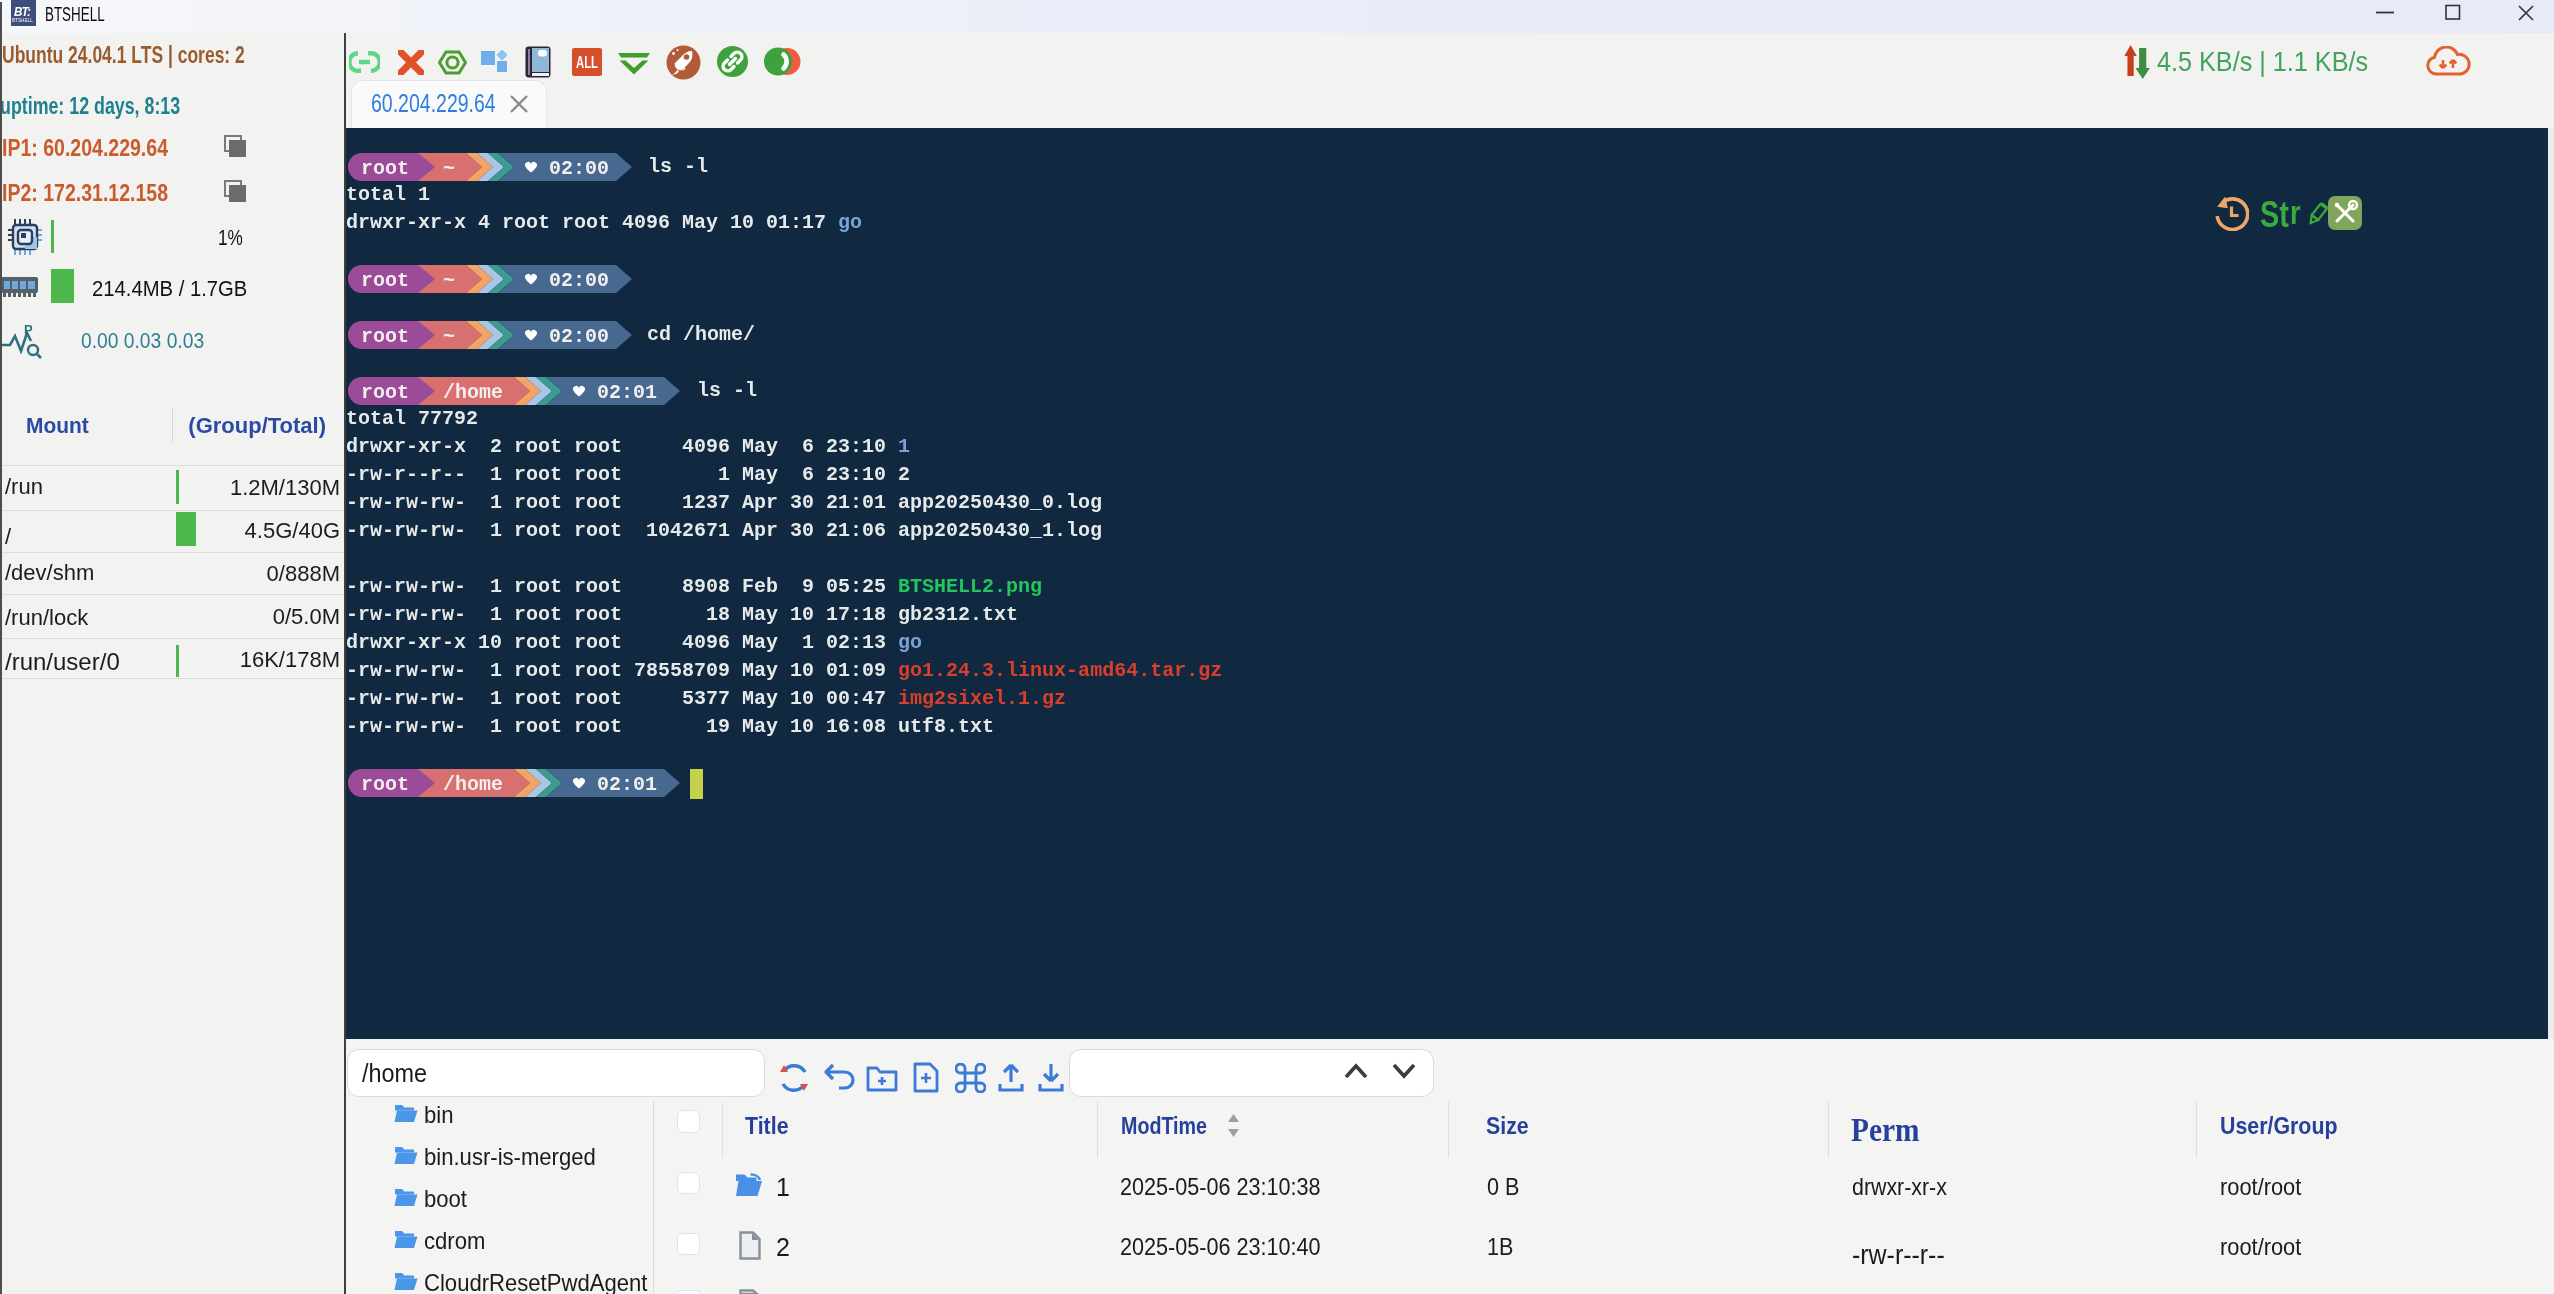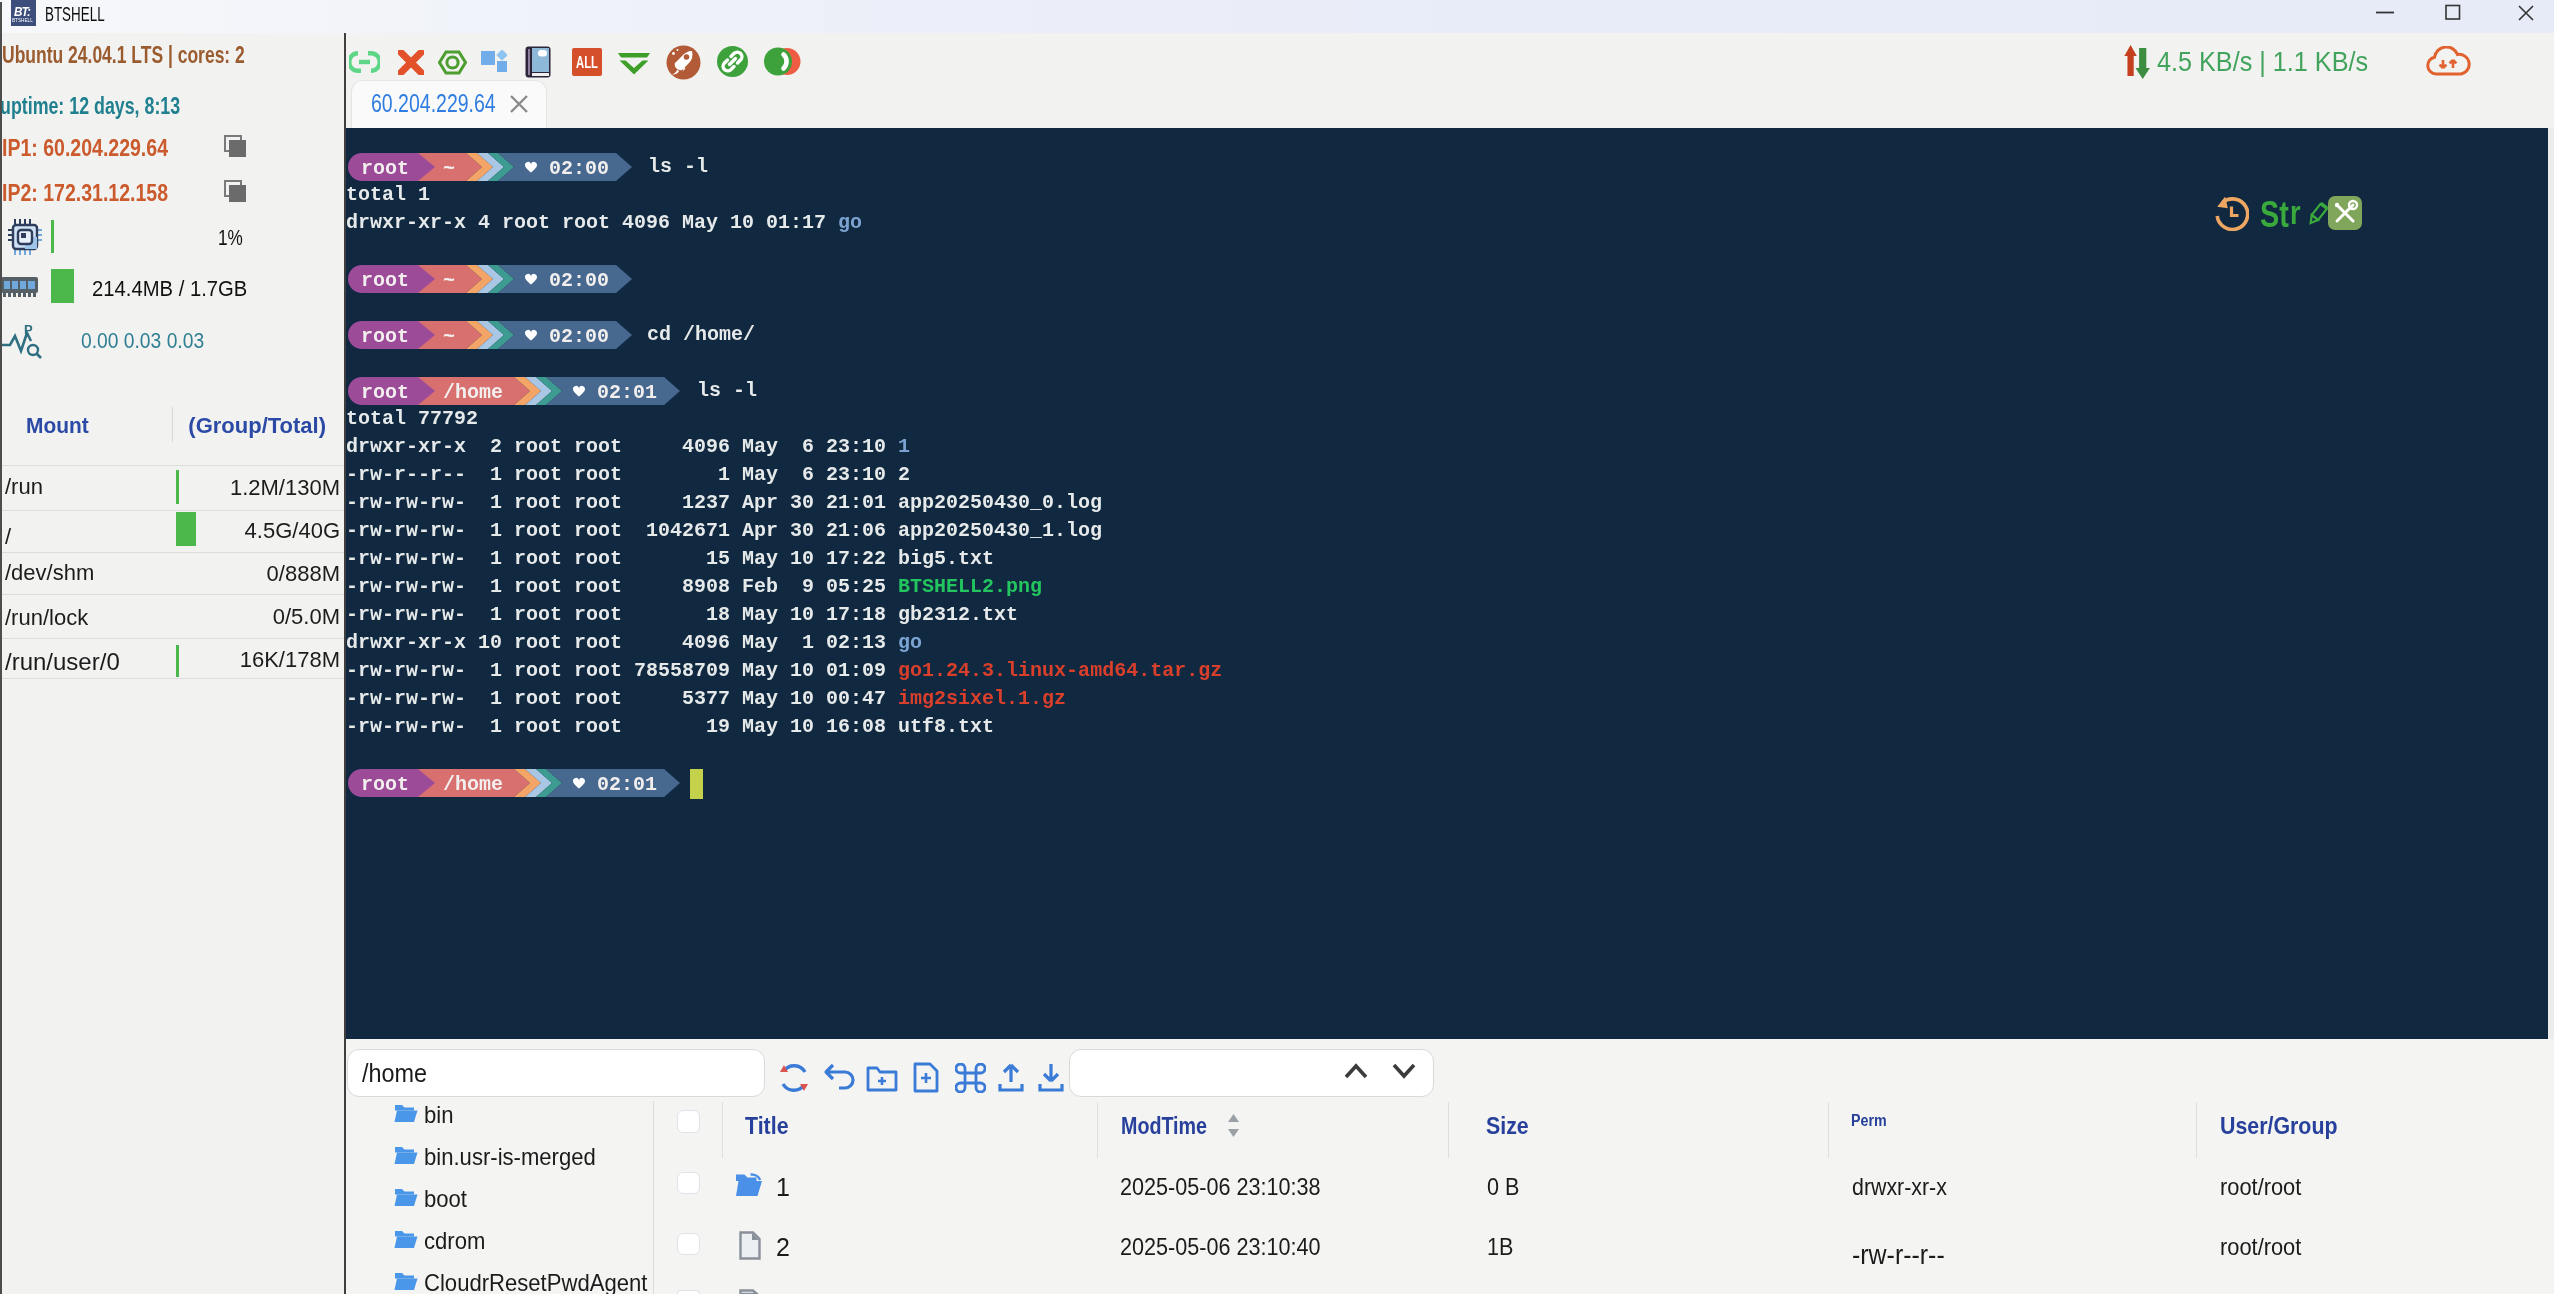--- a/index.html
+++ b/index.html
@@ -253,21 +253,20 @@
       <text x="95" y="21" class="ptxt">/home</text>
   <path transform="translate(225,9)" d="M6 10.5 C1.5 7.2 0 4.8 0 3.1 A3.1 3.1 0 0 1 6 1.9 A3.1 3.1 0 0 1 12 3.1 C12 4.8 10.5 7.2 6 10.5 Z" fill="#fff"></path>
   <text x="249" y="21" class="ptxt">02:01</text>
 </svg>
 <div class="tline" style="left:351px;top:249px">ls -l</div>
 <div class="tline" style="left:0;top:277px">total 77792</div>
 <div class="tline" style="left:0;top:305px">drwxr-xr-x  2 root root     4096 May  6 23:10 <span class="tblue">1</span></div>
 <div class="tline" style="left:0;top:333px">-rw-r--r--  1 root root        1 May  6 23:10 2</div>
 <div class="tline" style="left:0;top:361px">-rw-rw-rw-  1 root root     1237 Apr 30 21:01 app20250430_0.log</div>
 <div class="tline" style="left:0;top:389px">-rw-rw-rw-  1 root root  1042671 Apr 30 21:06 app20250430_1.log</div>
-<div class="tline" style="left:0;top:417px">-rw-rw-rw-  1 root root       15 May 10 17:22 big5.txt</div>
 <div class="tline" style="left:0;top:445px">-rw-rw-rw-  1 root root     8908 Feb  9 05:25 <span class="tpink">BTSHELL2.png</span></div>
 <div class="tline" style="left:0;top:473px">-rw-rw-rw-  1 root root       18 May 10 17:18 gb2312.txt</div>
 <div class="tline" style="left:0;top:501px">drwxr-xr-x 10 root root     4096 May  1 02:13 <span class="tblue">go</span></div>
 <div class="tline" style="left:0;top:529px">-rw-rw-rw-  1 root root 78558709 May 10 01:09 <span class="tred">go1.24.3.linux-amd64.tar.gz</span></div>
 <div class="tline" style="left:0;top:557px">-rw-rw-rw-  1 root root     5377 May 10 00:47 <span class="tred">img2sixel.1.gz</span></div>
 <div class="tline" style="left:0;top:585px">-rw-rw-rw-  1 root root       19 May 10 16:08 utf8.txt</div>
 <svg class="pill" style="left:2px;top:641px" width="338" height="28" viewBox="0 0 338 28">
   <path d="M70 0 H166 L182 14 L166 28 H70 Z" fill="#d97070"></path>
   <path d="M14 0 H70 L87 14 L70 28 H14 A14 14 0 0 1 14 0 Z" fill="#9c4b98"></path>
   <path d="M166 0 L177 0 L193 14 L177 28 L166 28 L182 14 Z" fill="#f4a467"></path>
@@ -383,21 +382,21 @@
 <div class="vline" style="left:1448px;top:1102px;height:56px;"></div>
 <div class="vline" style="left:1828px;top:1102px;height:56px;"></div>
 <div class="vline" style="left:2196px;top:1102px;height:56px;"></div>
 <div class="abs" style="left:745px;top:1112px;font-size:24px;font-weight:bold;color:#27409b;"><span class="cx" style="transform:scaleX(.89);">Title</span></div>
 <div class="abs" style="left:1121px;top:1112px;font-size:24px;font-weight:bold;color:#27409b;"><span class="cx" style="transform:scaleX(.82);">ModTime</span></div>
 <svg class="abs" style="left:1226px;top:1113px" width="15" height="25" viewBox="0 0 15 25">
   <path d="M7.5 1 L13 9 H2 Z" fill="#9aa0a6"></path>
   <path d="M7.5 24 L13 16 H2 Z" fill="#9aa0a6"></path>
 </svg>
 <div class="abs" style="left:1486px;top:1112px;font-size:24px;font-weight:bold;color:#27409b;"><span class="cx" style="transform:scaleX(.89);">Size</span></div>
-<div class="abs" style="left:1851px;top:1112px;font-size:16px;font-weight:bold;color:#27409b;"><span class="cx" style="transform:scaleX(.89);">Perm</span></div>
+<div class="abs" style="left:1851px;top:1112px;font-size:33px;font-weight:bold;color:#27409b;font-family:Liberation Serif, serif;"><span class="cx" style="transform:scaleX(.89);">Perm</span></div>
 <div class="abs" style="left:2220px;top:1112px;font-size:24px;font-weight:bold;color:#27409b;"><span class="cx" style="transform:scaleX(.89);">User/Group</span></div>
 
 <div class="abs" style="left:677px;top:1172px;width:23px;height:22px;background:#fff;border:1px solid #e2e2ea;border-radius:6px;"></div>
 <svg class="abs" style="left:735px;top:1171px" width="28" height="26" viewBox="0 0 28 26">
   <path d="M1 3.5 H9.5 L12.5 6.5 H21.5 V10 H1 Z" fill="#4a90e8"></path>
   <path d="M15.5 3.5 a9 7.5 0 0 1 9.5 5.5" fill="none" stroke="#4a90e8" stroke-width="2.6"></path>
   <path d="M3.5 10 H27 L22.5 25 H1 Z" fill="#4a90e8"></path>
 </svg>
 <div class="abs" style="left:776px;top:1173px;font-size:25px;color:#1b1b1b;">1</div>
 <div class="abs" style="left:1120px;top:1173px;font-size:24px;color:#1b1b1b;"><span class="cx" style="transform:scaleX(.9);">2025-05-06 23:10:38</span></div>

